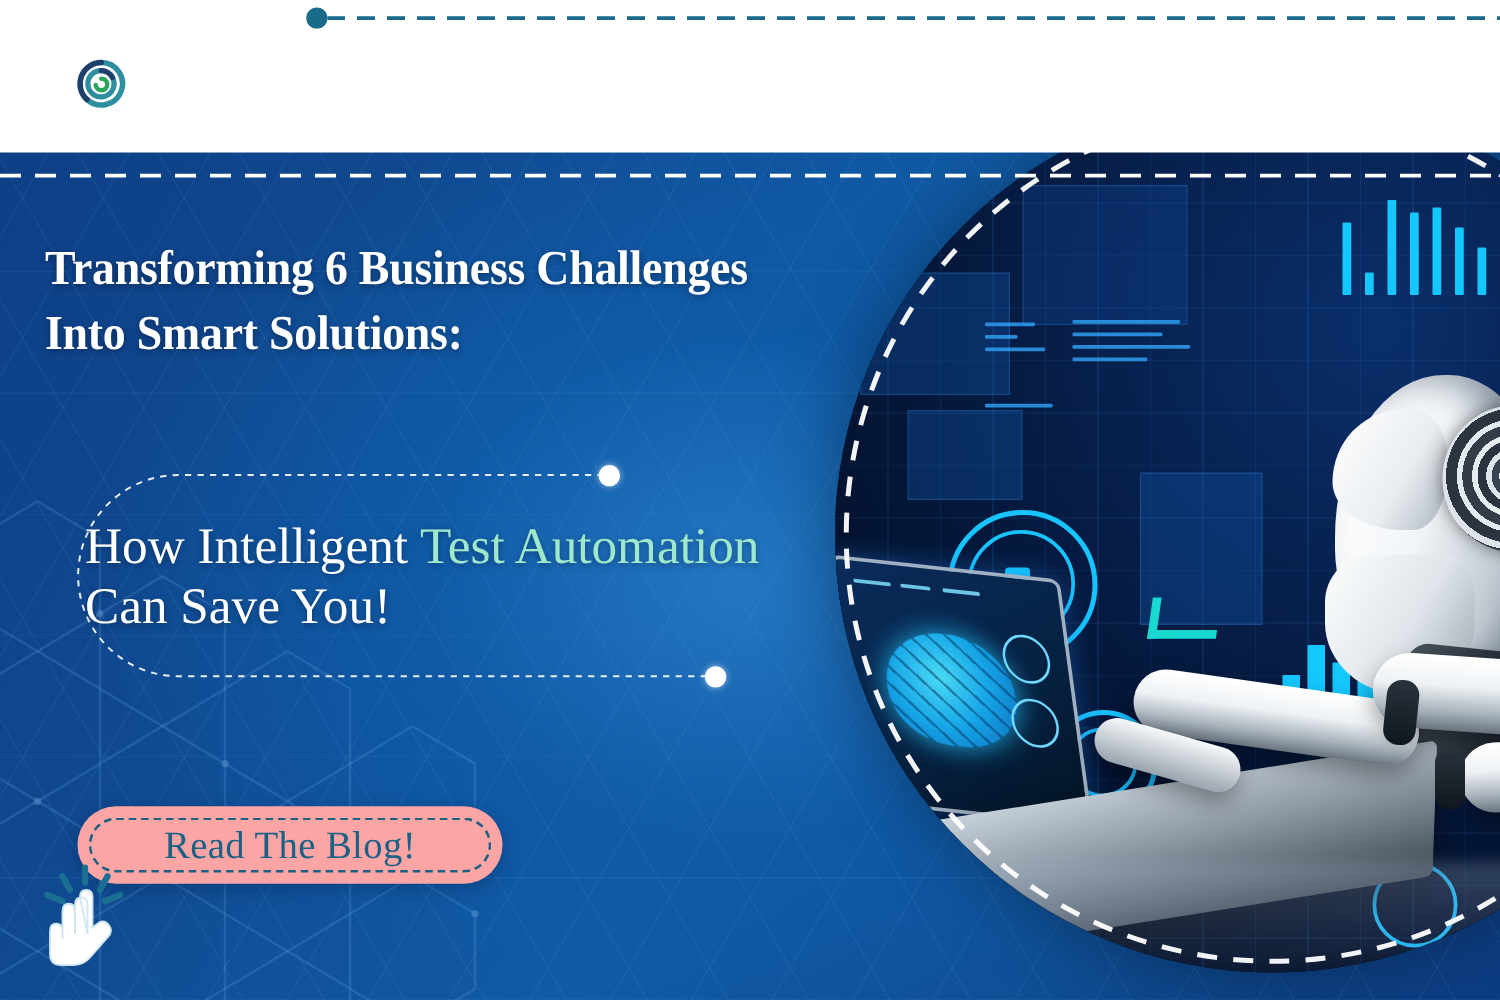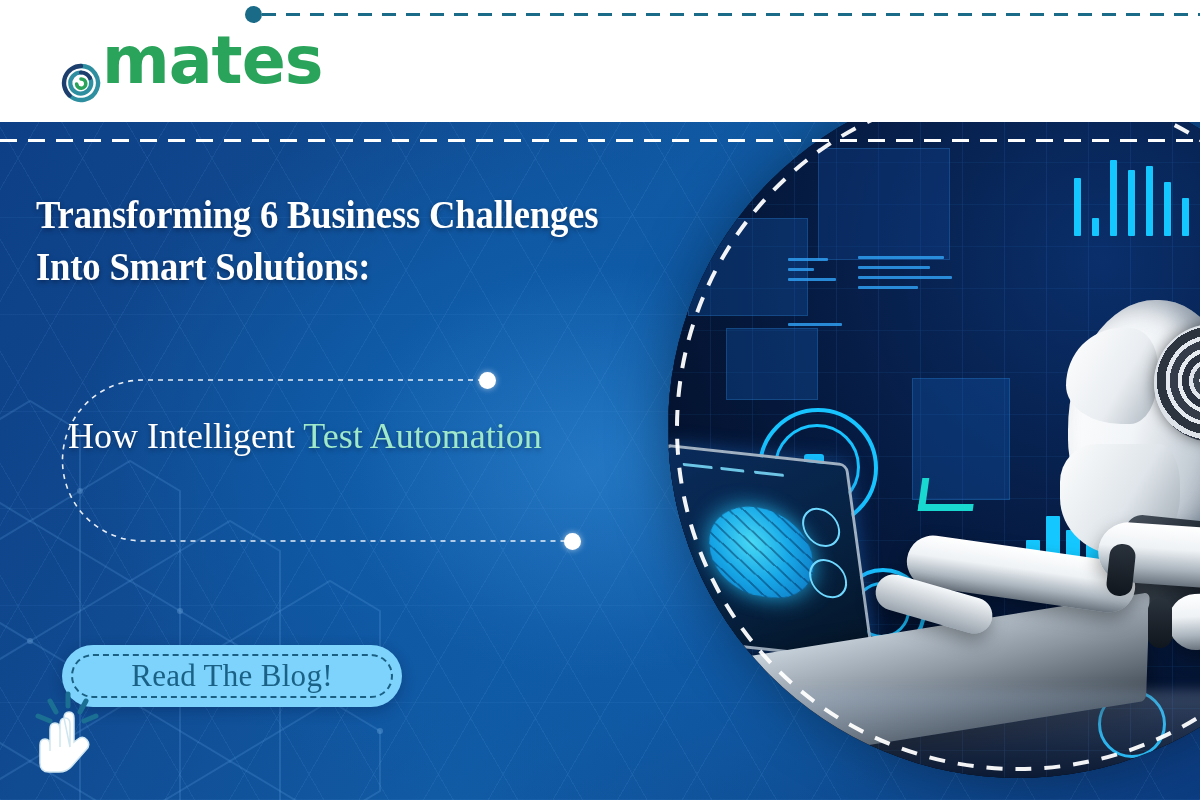--- a/index.html
+++ b/index.html
@@ -183,34 +183,34 @@
     text-shadow:0 2px 5px rgba(0,0,20,.4);
     transform:scaleX(.94);transform-origin:left center;
   }
   .headline div{white-space:nowrap;}
 
   
   .sub-wrap{position:absolute;left:38px;top:368px;width:620px;height:185px;z-index:10;}
   .sub-text{
     position:absolute;left:30px;top:44px;width:600px;
     font-family:"Liberation Serif", serif;
-    font-weight:normal;font-size:36px;line-height:48px;color:#ffffff;
+    font-weight:normal;font-size:41px;line-height:48px;color:#ffffff;
     text-shadow:0 2px 5px rgba(0,0,20,.35);
     white-space:nowrap;
   }
   .accent{color:#9fe8c9;}
   .dot-white{
     position:absolute;width:17px;height:17px;border-radius:50%;background:#ffffff;
     box-shadow:0 0 6px rgba(255,255,255,.6);z-index:12;
   }
 
   
   .cta{
     position:absolute;left:62px;top:645px;width:340px;height:62px;z-index:12;
-    background:#7dd3fc;border-radius:31px;
+    background:#fca5a5;border-radius:31px;
     box-shadow:0 4px 14px rgba(0,20,60,.28);
   }
   .cta-inner{
     position:absolute;left:9px;top:9px;right:9px;bottom:9px;
     border:2px dashed #1b5f83;border-radius:23px;
     display:flex;align-items:center;justify-content:center;
   }
   .cta-label{
     font-family:"Liberation Serif", serif;
     font-size:31px;font-weight:normal;color:#1b6186;letter-spacing:.3px;
@@ -350,20 +350,21 @@
 
   <div class="sub-wrap">
     <svg width="620" height="185" viewBox="0 0 620 185" style="position:absolute;left:0;top:0;">
       <path d="M 455 12 L 105 12 A 78 78 0 0 0 105 173 L 540 173" fill="none" stroke="#ffffff" stroke-width="1.6" stroke-dasharray="5 5" opacity=".9"></path>
     </svg>
     <div class="dot-white" style="left:441px;top:4px;"></div>
     <div class="dot-white" style="left:526px;top:165px;"></div>
 
     <div class="sub-text">
       <div><span>How Intelligent </span><span class="accent">Test Automation</span></div>
+      <div>Can Save You!</div>
     </div>
   </div>
 
   <div class="cta">
     <div class="cta-inner">
       <span class="cta-label">Read The Blog!</span>
     </div>
   </div>
 
   <svg class="cursor-icon" viewBox="0 0 92 92">
@@ -386,16 +387,15 @@
   <div class="logo">
     <span class="logo-swirl">
       <svg viewBox="0 0 40 40" width="40" height="40">
         <path d="M20 3 A17 17 0 1 1 8.5 32.5" fill="none" stroke="#2e8fa0" stroke-width="4.4" stroke-linecap="round"></path>
         <path d="M8.5 32.5 A17 17 0 0 1 20 3" fill="none" stroke="#1c3f6e" stroke-width="4.4" stroke-linecap="round"></path>
         <path d="M20 9.5 A10.5 10.5 0 1 0 29 15" fill="none" stroke="#2e8fa0" stroke-width="4.2" stroke-linecap="round"></path>
         <path d="M29 15 A10.5 10.5 0 0 0 20 9.5" fill="none" stroke="#1c3f6e" stroke-width="4.2" stroke-linecap="round"></path>
         <path d="M20 16 A4.6 4.6 0 1 1 15.6 21" fill="none" stroke="#2aa45a" stroke-width="3.6" stroke-linecap="round"></path>
       </svg>
     </span>
-    <span class="lpart">mates</span>
   </div>
 
 </div>
 
 </body></html>

